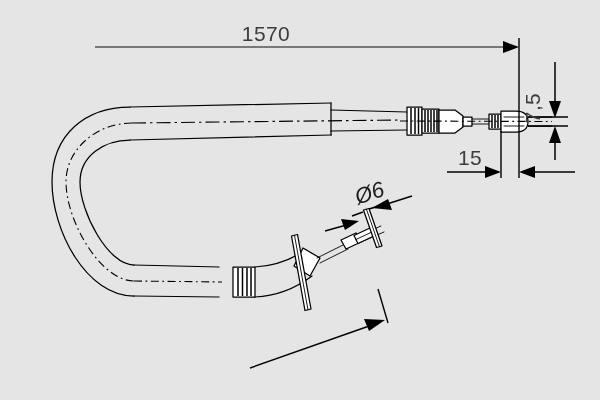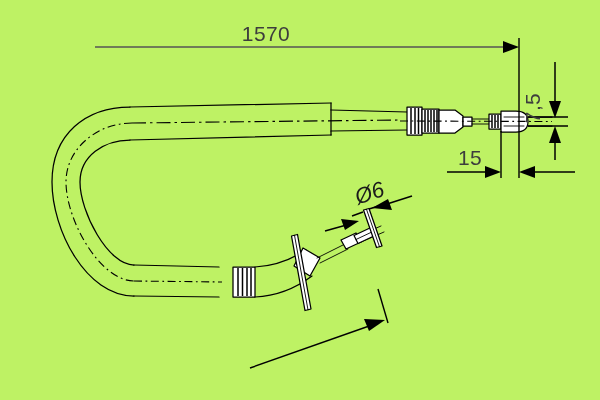--- a/index.html
+++ b/index.html
@@ -10,21 +10,21 @@
   body {
     width: 600px;
     height: 400px;
     overflow: hidden;
     font-family: "Liberation Sans", sans-serif;
   }
   #drawing-root {
     position: relative;
     width: 600px;
     height: 400px;
-    background: #bef264;
+    background: #e5e5e5;
   }
   svg#technical-drawing {
     display: block;
     width: 600px;
     height: 400px;
   }
   .part-line {
     fill: none;
     stroke: #000000;
     stroke-width: 1.25;

